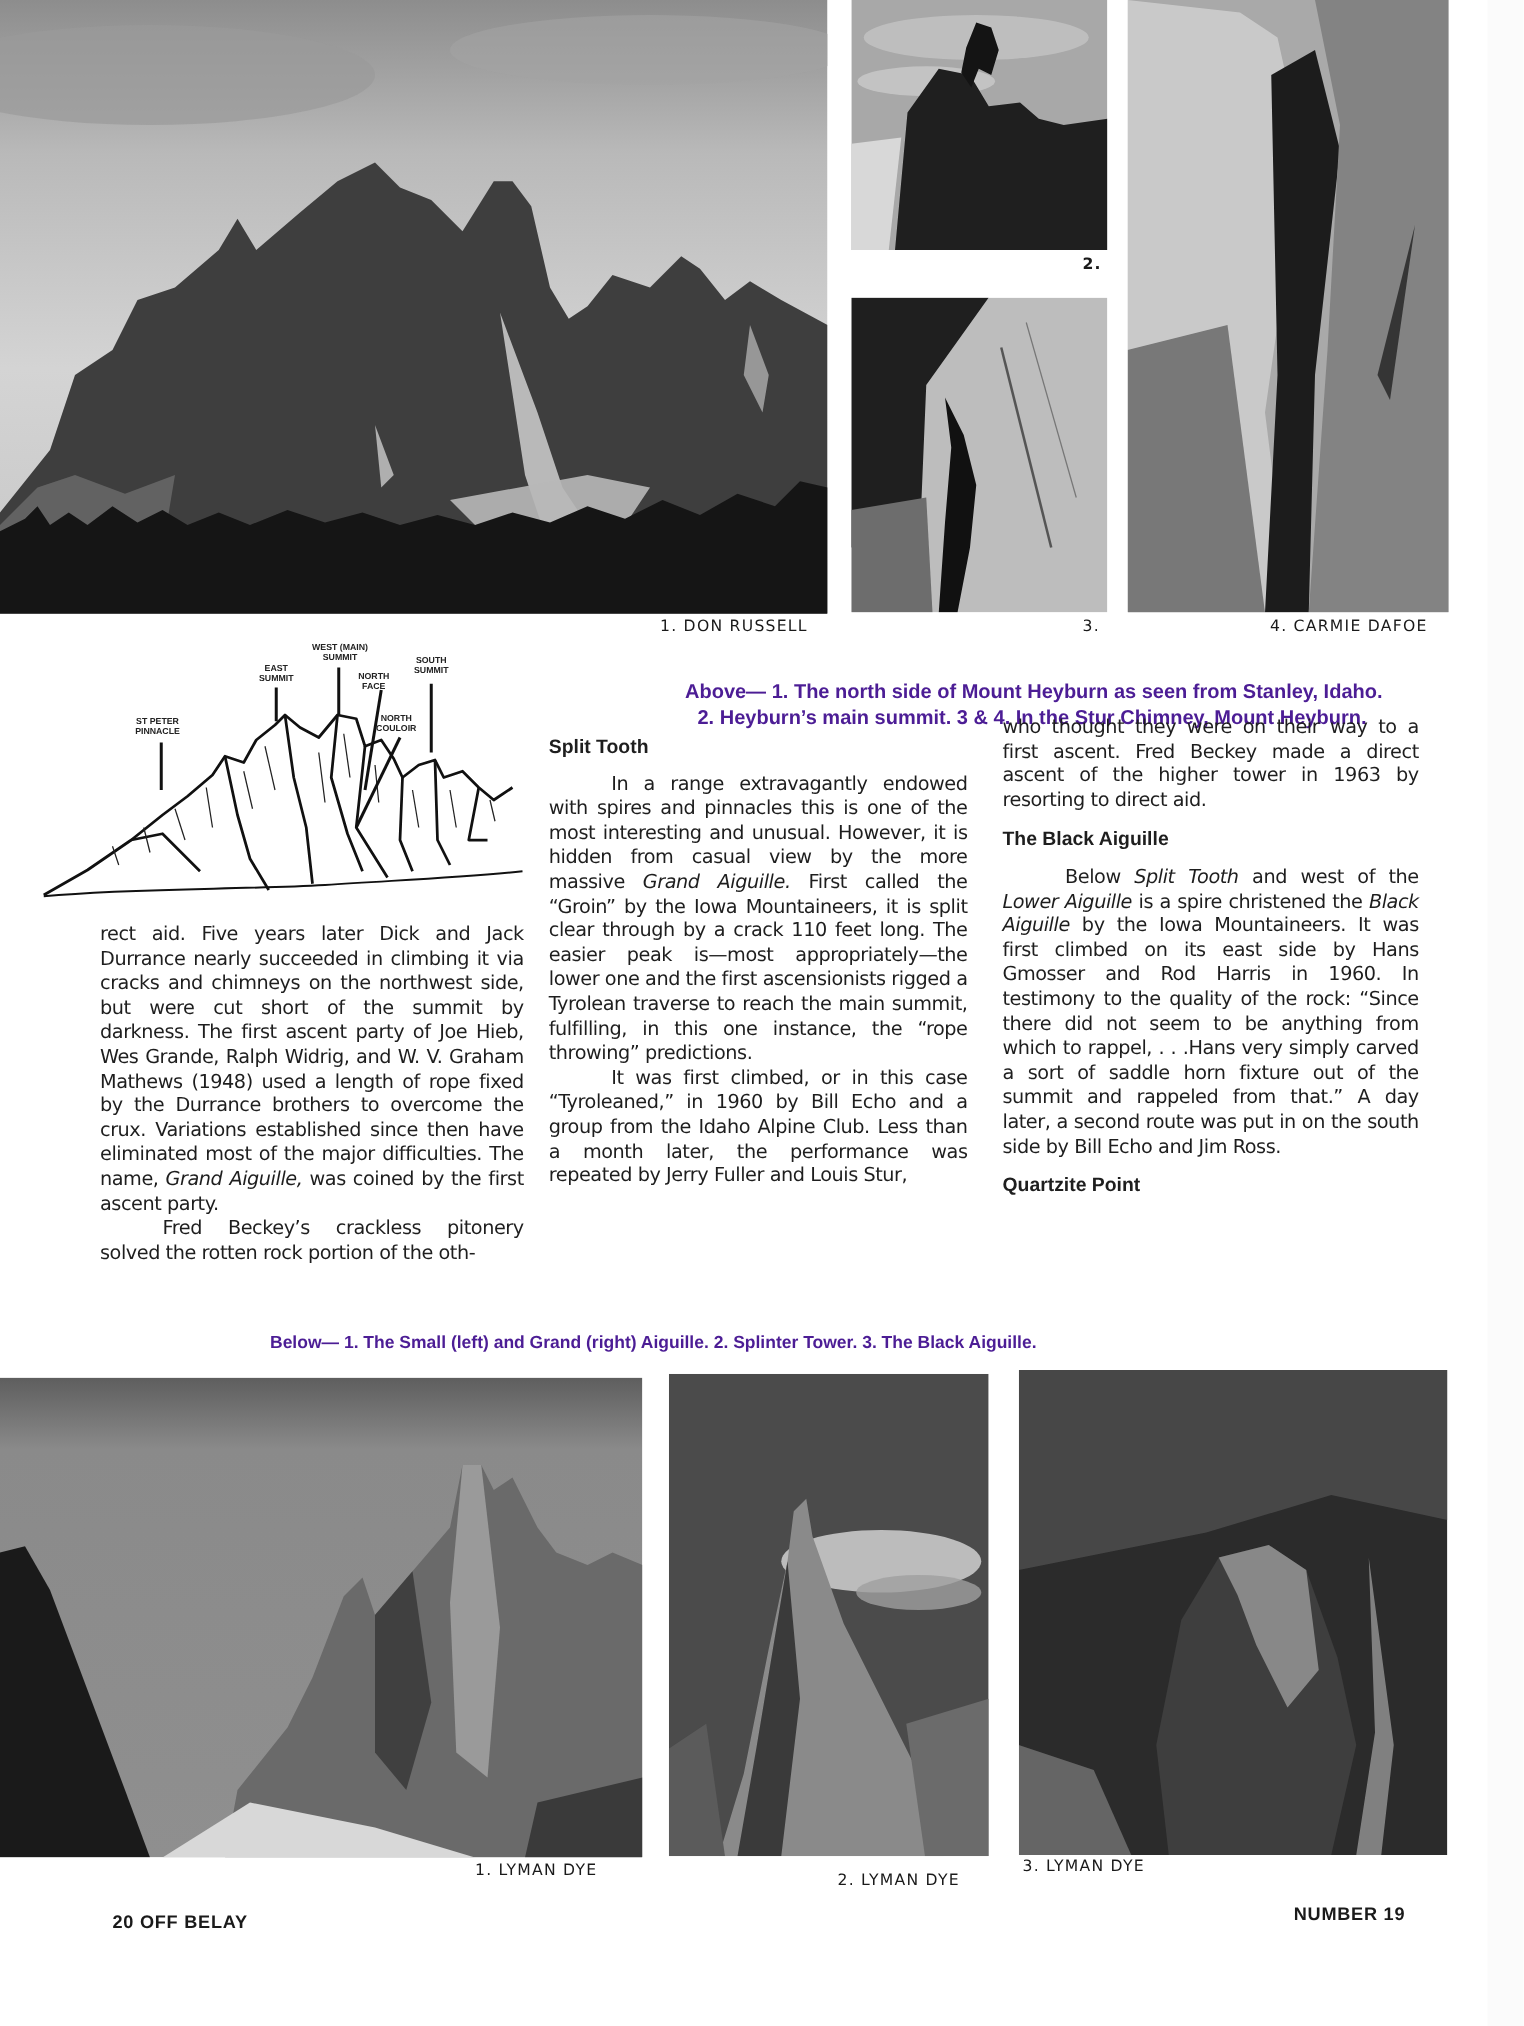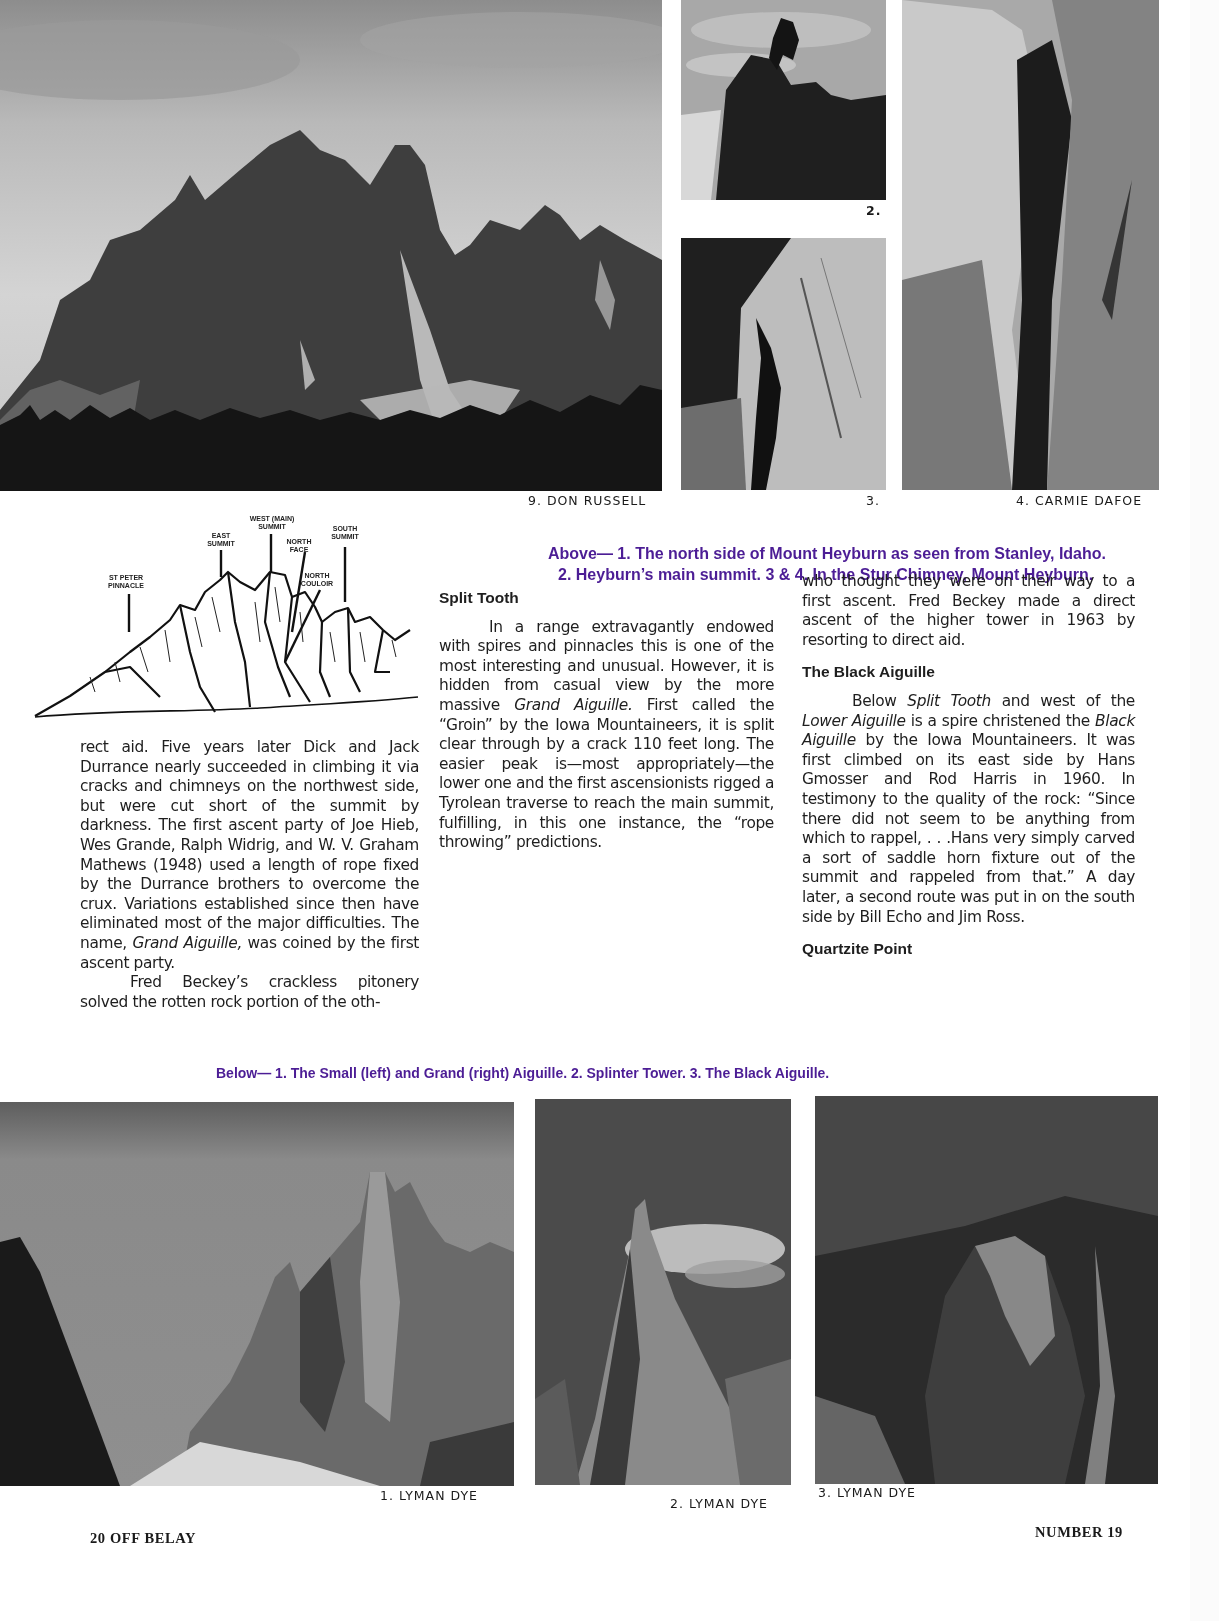--- a/index.html
+++ b/index.html
@@ -15,21 +15,21 @@
          color: #1e1e1e; font-family: "DejaVu Sans", sans-serif; letter-spacing: -0.35px; }
   .col p { margin: 0; }
   .col p.indent { text-indent: 50px; }
   .col h3 { font-size: 15.5px; font-weight: bold; margin: 12px 0 10px 0;
             font-family: "Liberation Sans", sans-serif; letter-spacing: 0; }
   .col em { font-style: italic; }
   .diagram { position: absolute; }
   .dlabel { position: absolute; font-size: 7px; font-weight: bold; text-align: center;
             line-height: 8px; color: #222; font-family: "Liberation Sans", sans-serif; }
   .footer { position: absolute; font-size: 14.5px; font-weight: bold; letter-spacing: 0.6px;
-            font-family: Liberation Serif, serif; color: #1a1a1a; }
+            font-family: Liberation Sans, sans-serif; color: #1a1a1a; }
   .edge-strip { position: absolute; left: 1190px; top: 0; width: 29px; height: 1621px; background: #fbfbfb; }
 </style>
 </head>
 <body>
 
 <div class="photo" style="left:0;top:0;width:662px;height:491px;">
   <svg viewBox="0 0 662 491" preserveAspectRatio="none">
     <defs>
       <linearGradient id="sky1" x1="0" y1="0" x2="0" y2="1">
         <stop offset="0" stop-color="#8d8d8d"></stop>
@@ -78,21 +78,21 @@
 <div class="photo" style="left:902px;top:0;width:257px;height:490px;">
   <svg viewBox="0 0 257 490" preserveAspectRatio="none">
     <rect width="257" height="490" fill="#a9a9a9"></rect>
     <path d="M0,0 L0,490 L130,490 L110,330 L140,120 L120,30 L90,10 Z" fill="#c9c9c9"></path>
     <path d="M0,280 L80,260 L110,490 L0,490 Z" fill="#5c5c5c" opacity="0.75"></path>
     <path d="M115,60 L150,40 L170,120 L150,300 L145,490 L110,490 L120,300 Z" fill="#1c1c1c"></path>
     <path d="M150,0 L257,0 L257,490 L145,490 L160,280 L170,100 Z" fill="#838383"></path>
     <path d="M230,180 L200,300 L210,320 Z" fill="#222" opacity="0.8"></path>
   </svg>
 </div>
-<div class="credit" style="left:528px;top:493px;">9. DON RUSSELL</div>
+<div class="credit" style="left:528px;top:493px;">1. DON RUSSELL</div>
 <div class="credit" style="left:1016px;top:493px;">4. CARMIE DAFOE</div>
 
 <div class="caption" style="left:548px;top:519px;">Above— 1. The north side of Mount Heyburn as seen from Stanley, Idaho.</div>
 <div class="caption" style="left:558px;top:540px;">2. Heyburn’s main summit. 3 &amp; 4. In the Stur Chimney, Mount Heyburn.</div>
 
 <div class="diagram" style="left:30px;top:512px;width:390px;height:210px;">
   <svg viewBox="0 0 390 210" width="390" height="210">
     <g fill="none" stroke="#111" stroke-width="2.2" stroke-linejoin="round">
       <path d="M5,204 L40,184 L75,160 L100,140 L120,125 L140,108 L150,93 L165,98 L175,80 L190,68 L198,60 L210,70 L225,78 L240,60 L255,63 L262,85 L275,80 L285,95 L292,110 L305,100 L318,96 L325,110 L340,105 L353,118 L365,128 L380,118"></path>
       <path d="M5,205 C80,198 160,200 230,196 C290,192 340,190 388,185" stroke-width="1.6"></path>
@@ -141,20 +141,21 @@
     <span>rect aid.  Five years later Dick and Jack Durrance nearly succeeded in climbing it via cracks and chimneys on the northwest side, but were cut short of the summit by darkness.  The first ascent party of Joe Hieb, Wes Grande, Ralph Widrig, and W. V. Graham Mathews (1948) used a length of rope fixed by the Durrance brothers to overcome the crux.  Variations established since then have eliminated most of the major difficulties.  The name, </span><em>Grand Aiguille,</em><span> was coined by the first ascent party.</span>
   </p>
   <p class="indent">Fred Beckey’s crackless pitonery solved the rotten rock portion of the oth-</p>
 </div>
 
 <div class="col" style="left:439px;top:576px;width:335px;">
   <h3>Split Tooth</h3>
   <p class="indent">
     <span>In a range extravagantly endowed with spires and pinnacles this is one of the most interesting and unusual.  However, it is hidden from casual view by the more massive </span><em>Grand Aiguille.</em><span>  First called the “Groin” by the Iowa Mountaineers, it is split clear through by a crack 110 feet long.  The easier peak is—most appropriately—the lower one and the first ascensionists rigged a Tyrolean traverse to reach the main summit, fulfilling, in this one instance, the “rope throwing” predictions.</span>
   </p>
+  <p class="indent">It was first climbed, or in this case “Tyroleaned,” in 1960 by Bill Echo and a group from the Idaho Alpine Club.  Less than a month later, the performance was repeated by Jerry Fuller and Louis Stur,</p>
 </div>
 
 <div class="col" style="left:802px;top:572px;width:333px;">
   <p>who thought they were on their way to a first ascent.  Fred Beckey made a direct ascent of the higher tower in 1963 by resorting to direct aid.</p>
   <h3>The Black Aiguille</h3>
   <p class="indent">
     <span>Below </span><em>Split Tooth</em><span> and west of the </span><em>Lower Aiguille</em><span> is a spire christened the </span><em>Black Aiguille</em><span> by the Iowa Mountaineers.  It was first climbed on its east side by Hans Gmosser and Rod Harris in 1960.  In testimony to the quality of the rock: “Since there did not seem to be anything from which to rappel, . . .Hans very simply carved a sort of saddle horn fixture out of the summit and rappeled from that.”  A day later, a second route was put in on the south side by Bill Echo and Jim Ross.</span>
   </p>
   <h3>Quartzite Point</h3>
 </div>

